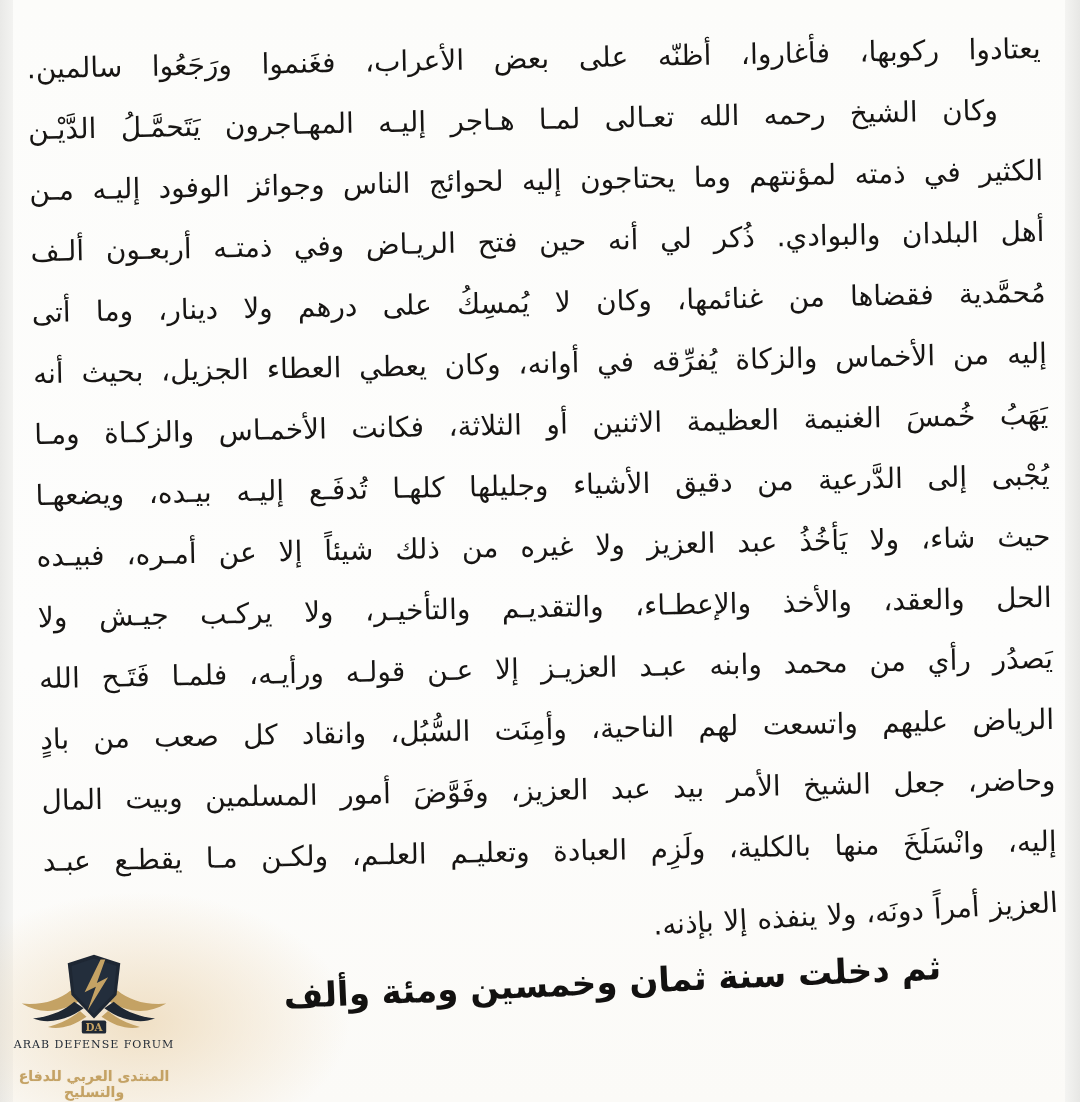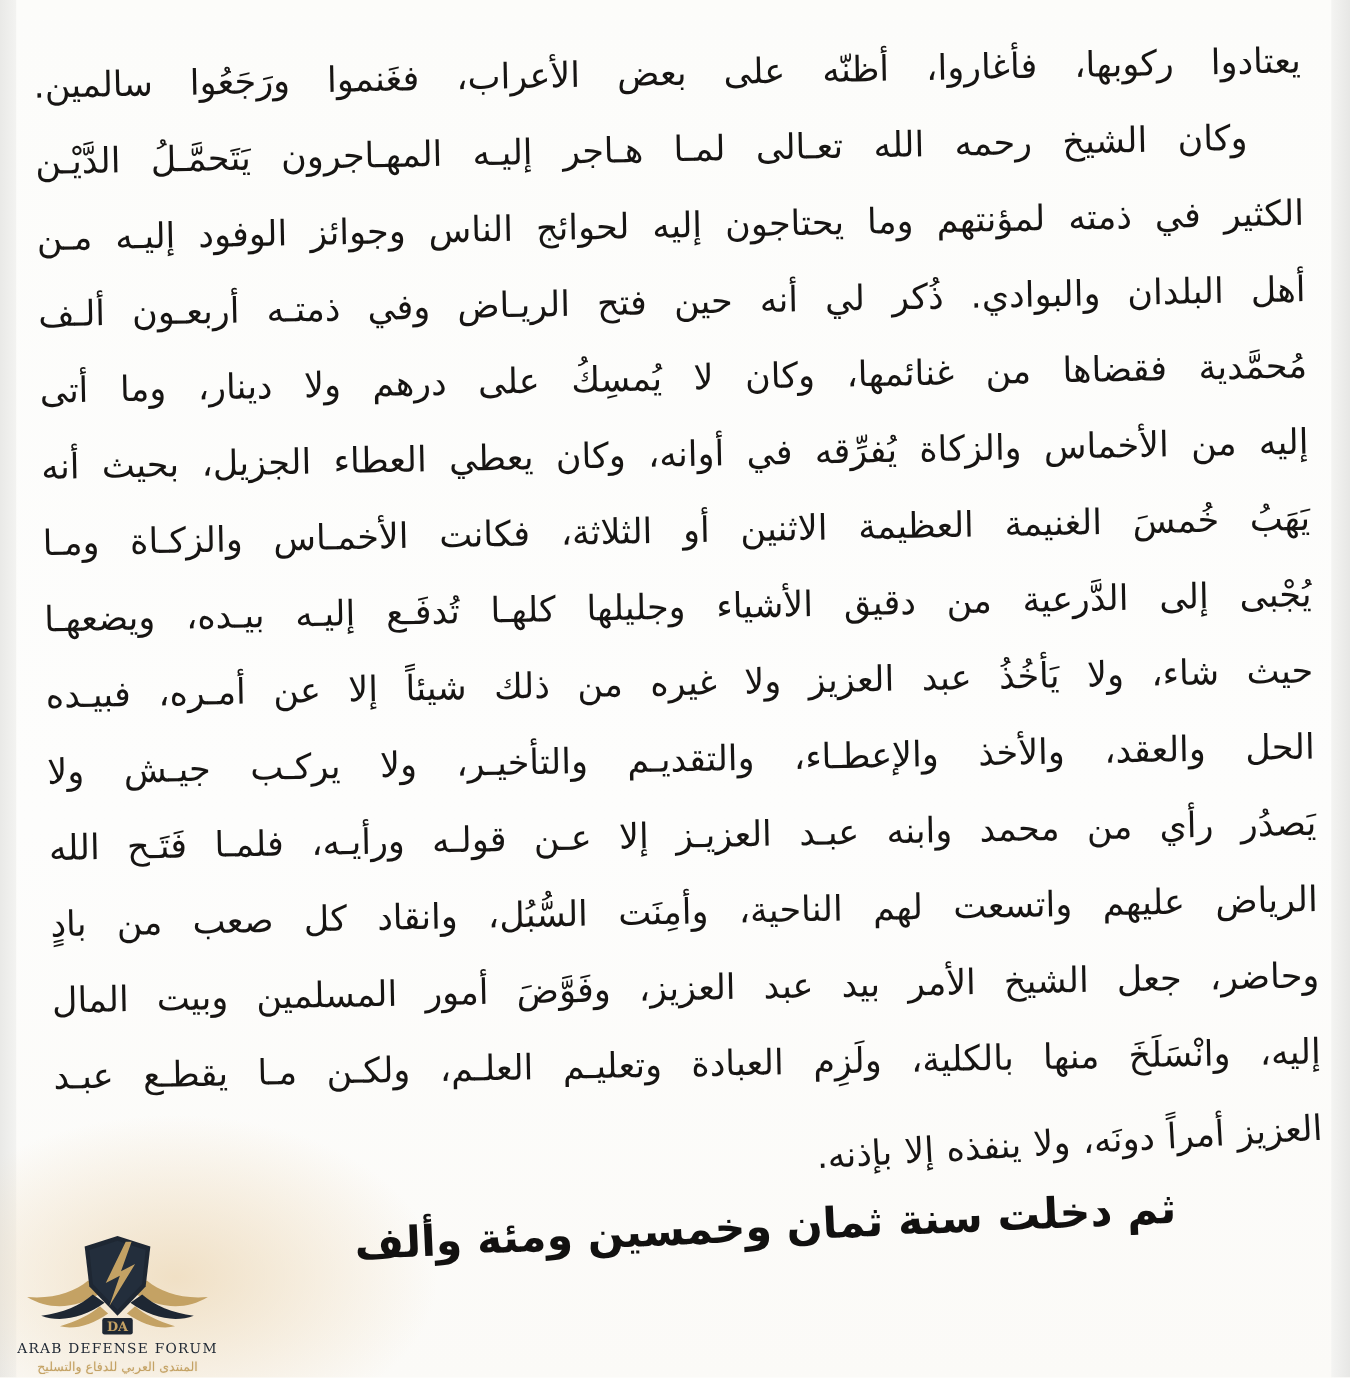--- a/index.html
+++ b/index.html
@@ -72,25 +72,25 @@
   .watermark svg { display: block; margin: 0 auto; }
   .wm-title-en {
     font-size: 11px;
     font-weight: 400;
     color: #1e2733;
     letter-spacing: 1px;
     font-family: "DejaVu Serif", serif;
     margin-top: -4px;
   }
   .wm-title-ar {
-    font-size: 10px;
+    font-size: 14px;
     color: #c4a264;
     direction: rtl;
-    margin-top: 4px;
-    font-weight: 400;
+    margin-top: 18px;
+    font-weight: 700;
     text-shadow: 0 0 1px rgba(196,162,100,0.4);
   }
 </style>
 </head>
 <body>
 
 <div class="page">
   <div class="edge-left"></div>
   <div class="edge-right"></div>
   <div class="warm-tint"></div>

